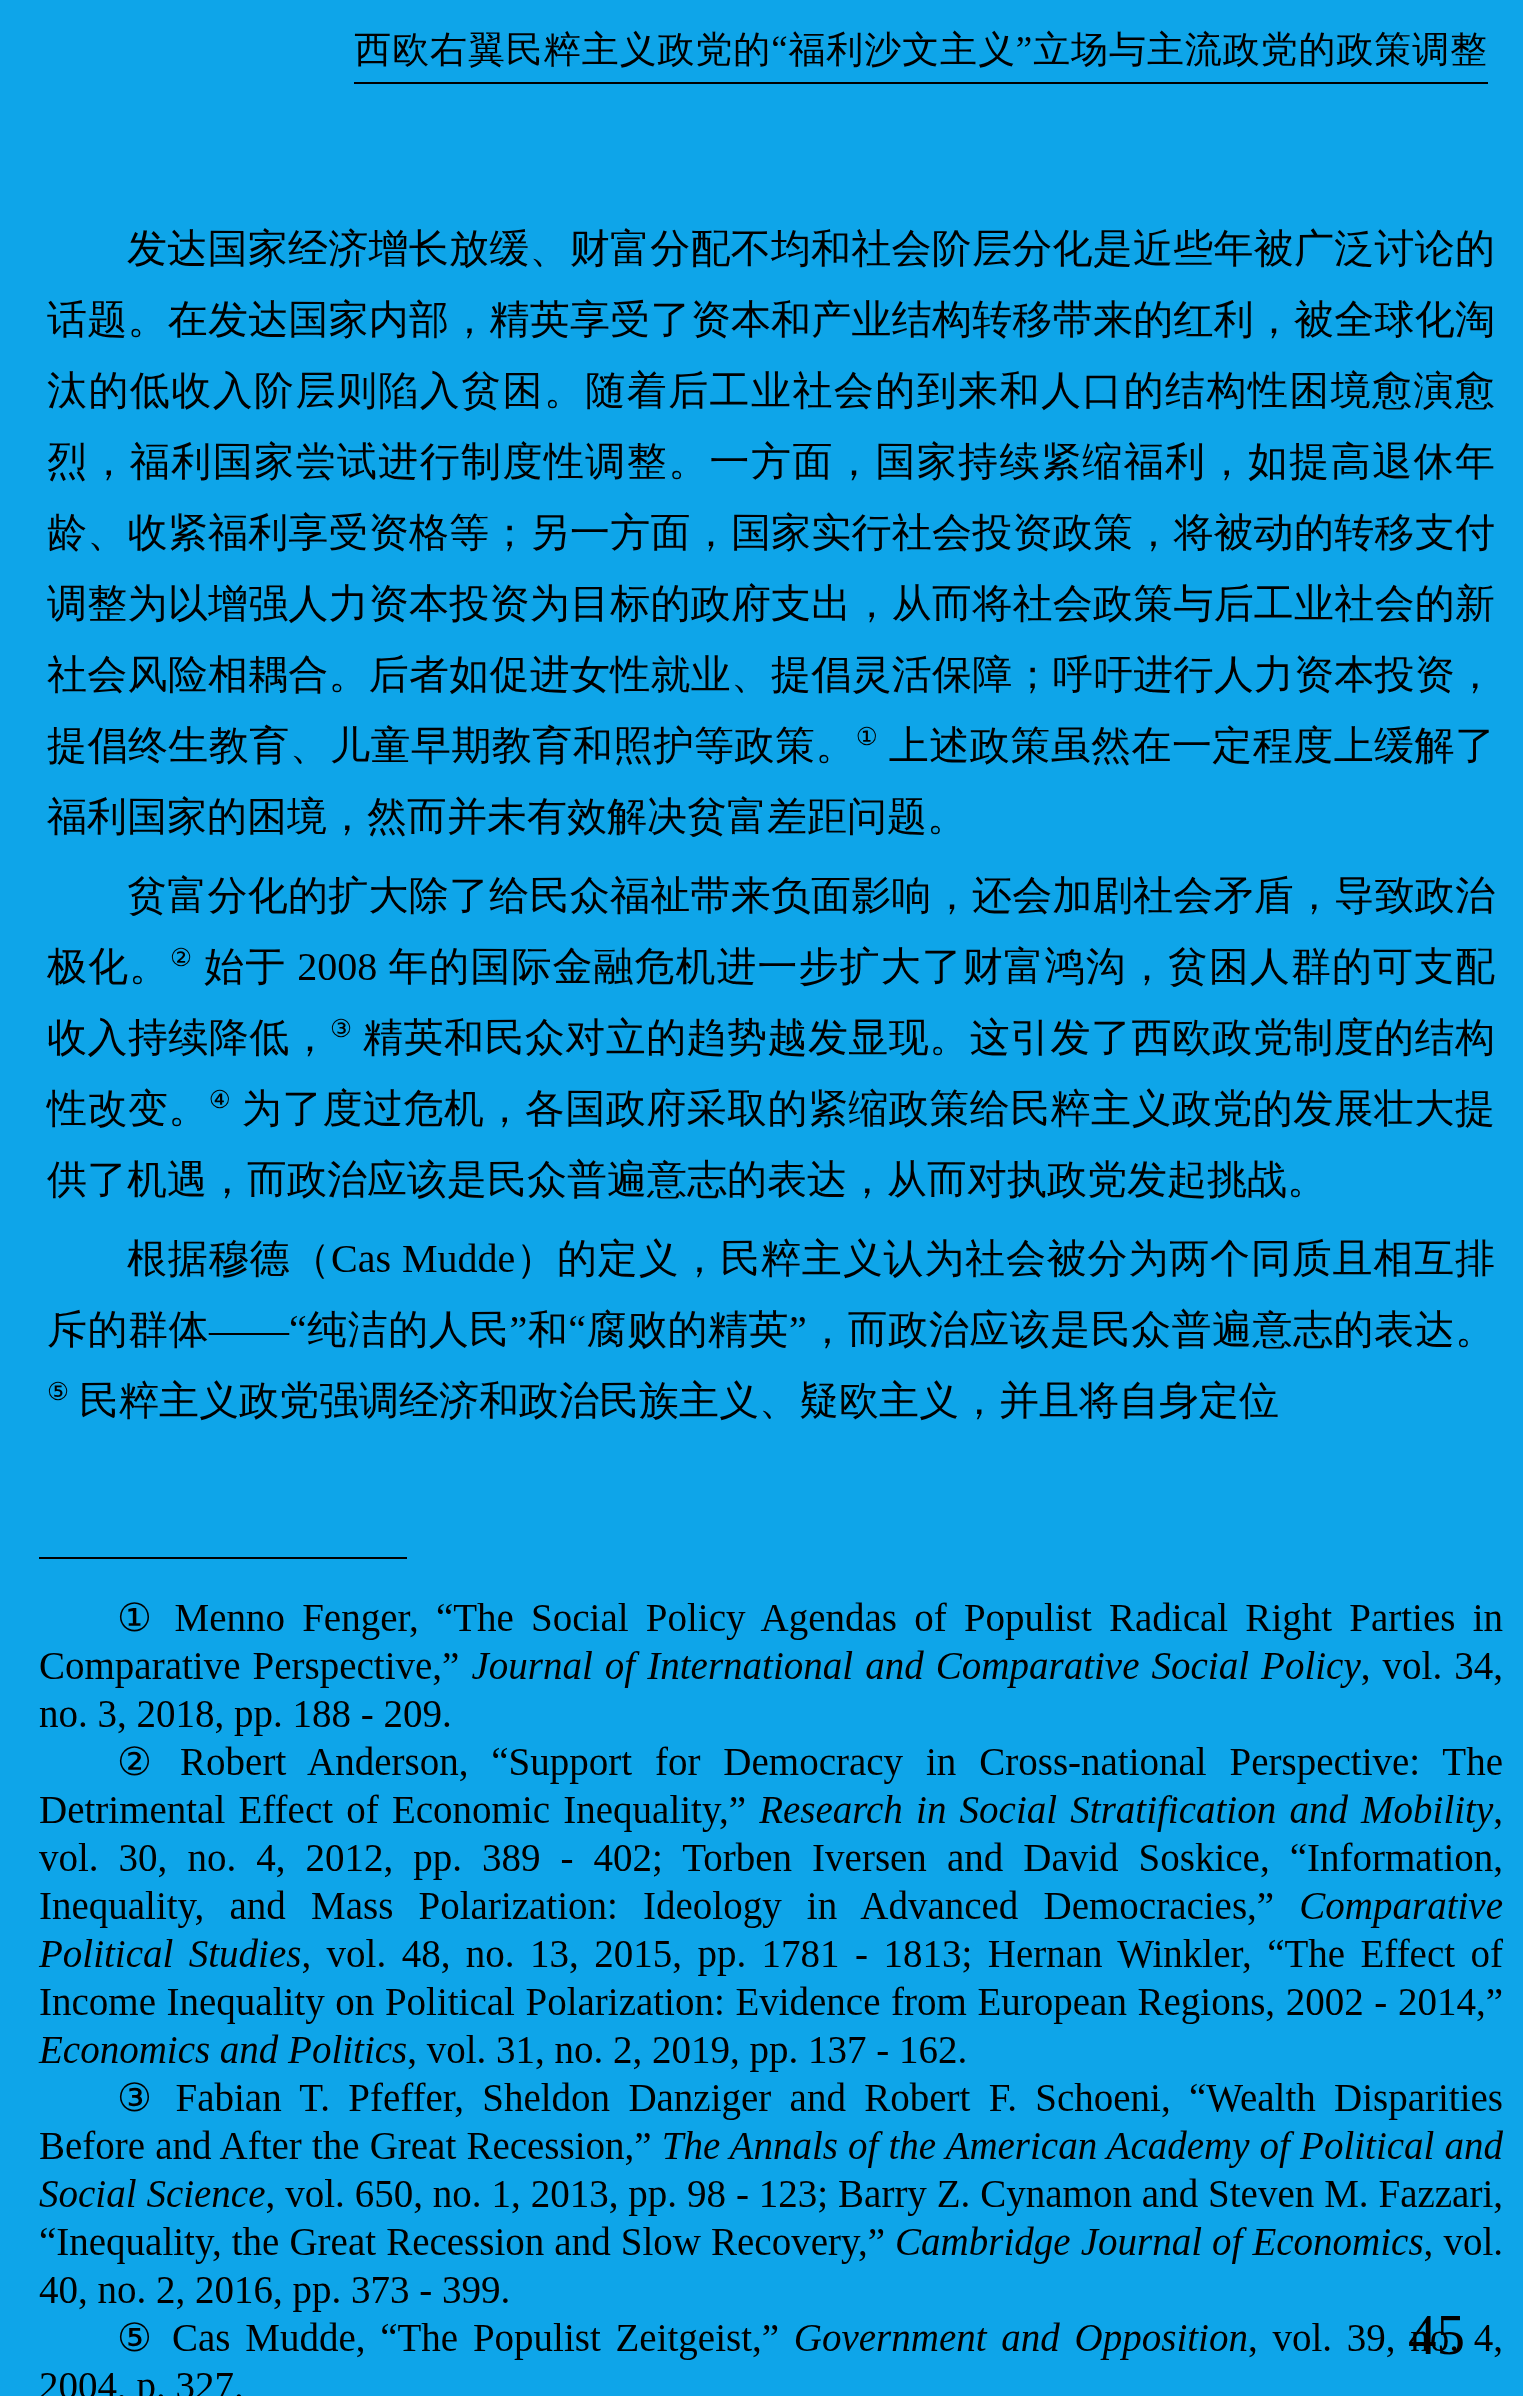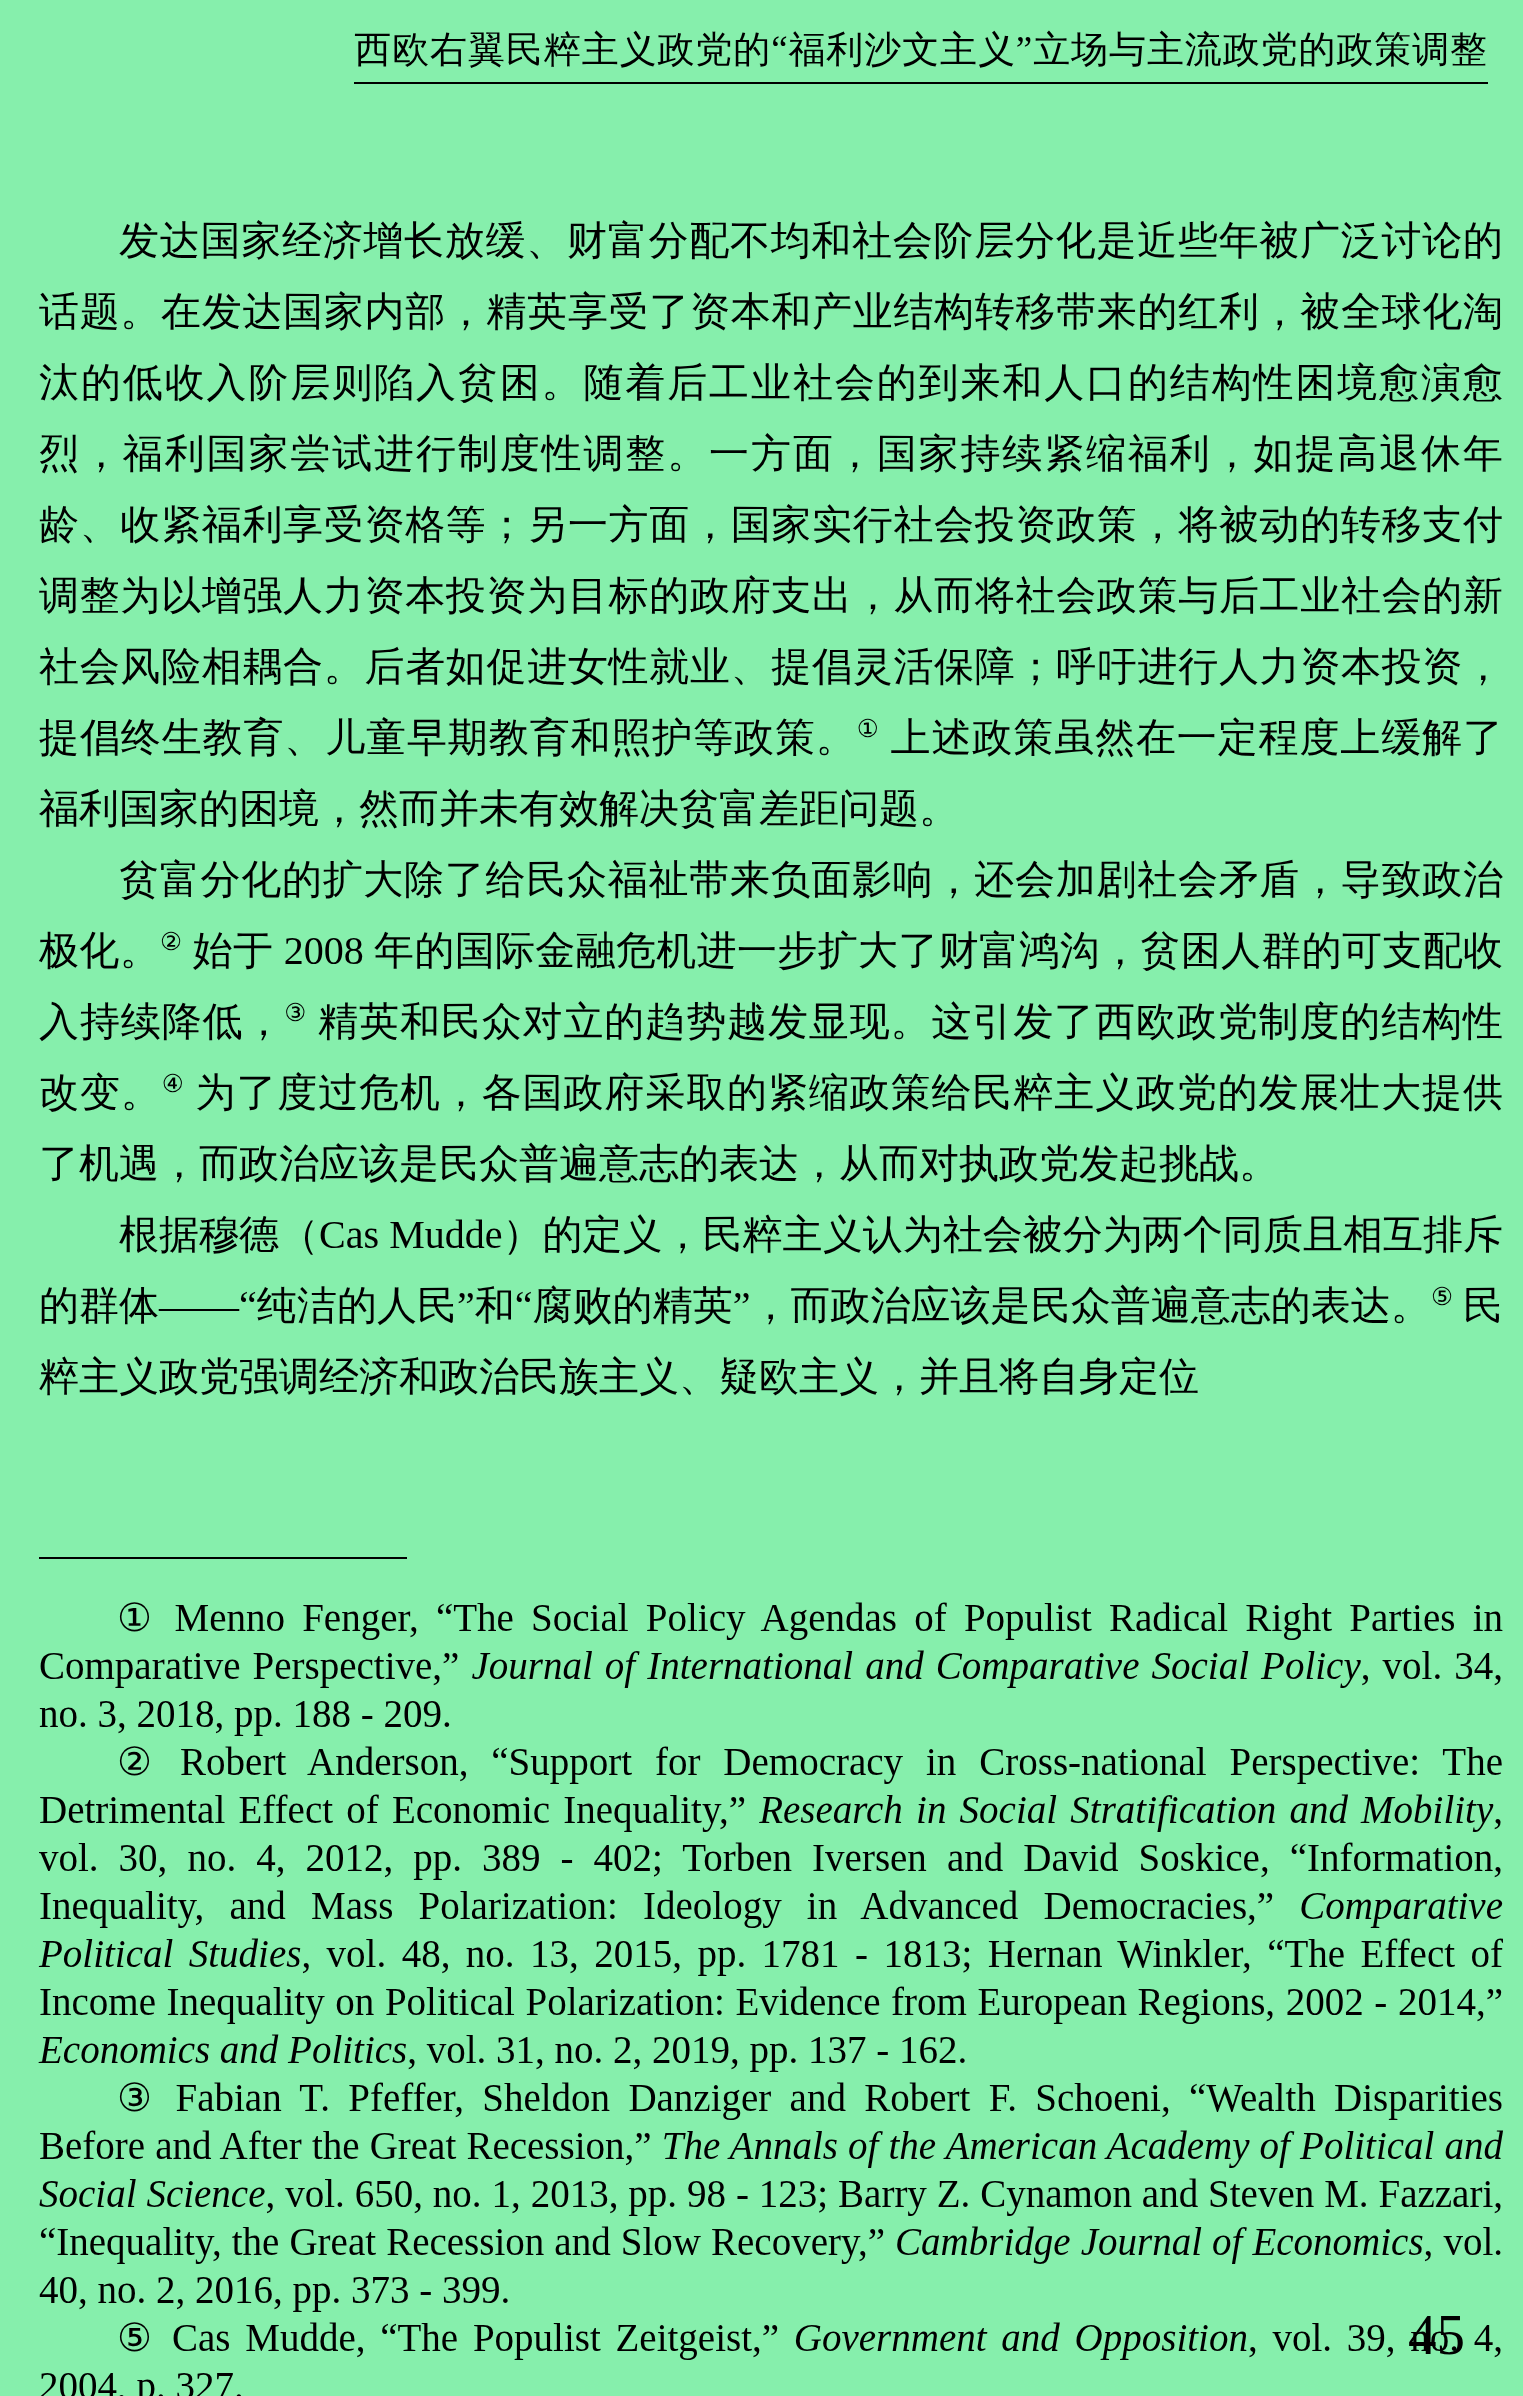--- a/index.html
+++ b/index.html
@@ -1,20 +1,20 @@
 <!DOCTYPE html>
 <html style="font-size:15px"><head>
 <meta charset="utf-8">
 <style>
   html, body { margin: 0; padding: 0; background: #ffffff; }
   .page {
     position: relative;
     width: 1524px;
     height: 2396px;
-    background: #86efac;
+    background: #0ea5e9;
     color: #000000;
     font-family: "Liberation Serif", "DejaVu Serif", serif;
     overflow: hidden;
   }
   .running-header {
     position: absolute;
     top: 24.6px;
     left: 0;
     right: 36px;
     text-align: right;
@@ -30,21 +30,21 @@
   }
   .body-text {
     position: absolute;
     left: 39px;
     width: 1464px;
     top: 205px;
     font-size: 40px;
     line-height: 71px;
     text-align: justify;
   }
-  .body-text p { margin: 0; text-indent: 2em; }
+  .body-text p { margin: 8px; text-indent: 2em; }
   .sup-ref {
     font-size: 24.6px;
     position: relative;
     top: -14px;
     line-height: 0;
   }
   .footnote-rule {
     position: absolute;
     left: 39px;
     top: 1557px;

